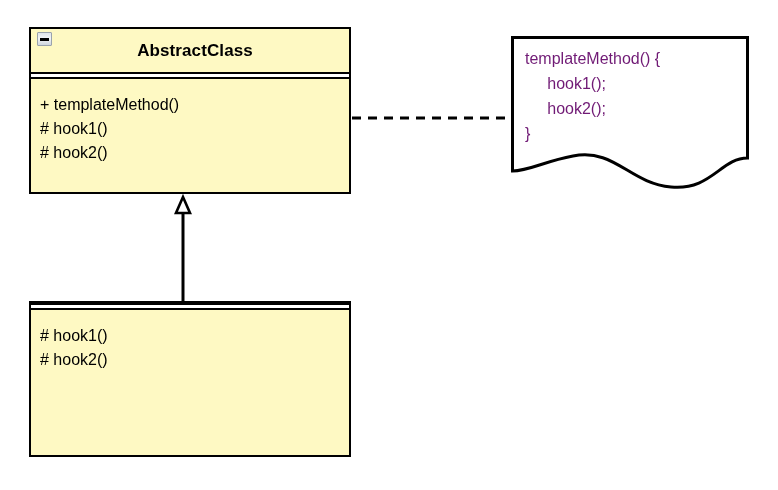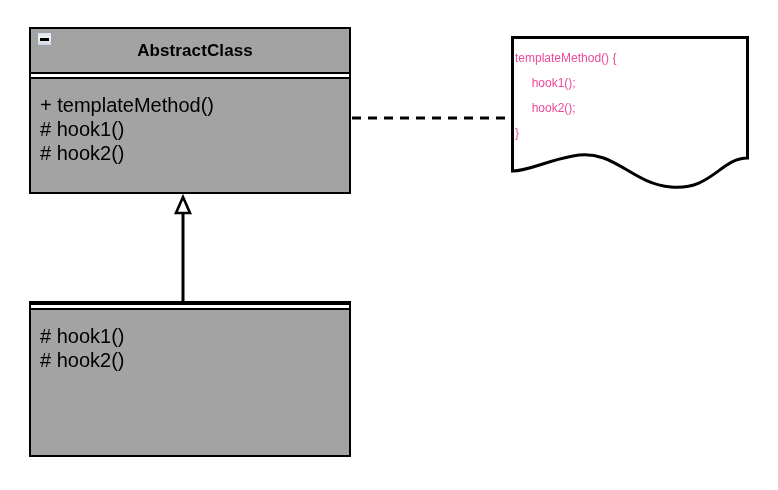--- a/index.html
+++ b/index.html
@@ -18,21 +18,21 @@
     position: relative;
     width: 778px;
     height: 490px;
     overflow: hidden;
   }
 
   
   .uml-class {
     position: absolute;
     box-sizing: border-box;
-    background: #a3a3a3;
+    background: #fef9c3;
     border: 2px solid #000000;
   }
   .uml-header {
     position: relative;
     box-sizing: border-box;
     height: 43px;
     display: flex;
     align-items: center;
     justify-content: center;
   }
@@ -74,41 +74,41 @@
     border-top: 2px solid #000000;
     border-bottom: 2px solid #000000;
     background: #ffffff;
   }
 
   .uml-body {
     box-sizing: border-box;
     padding: 14px 0 0 9px;
   }
   .uml-member {
-    font-size: 20px;
+    font-size: 16px;
     color: #000000;
     line-height: 24px;
     white-space: pre;
   }
 
   
   .uml-note {
     position: absolute;
   }
   .uml-note svg {
     display: block;
     overflow: visible;
   }
   .note-text {
     position: absolute;
-    left: 4px;
+    left: 14px;
     top: 10px;
-    font-size: 12px;
+    font-size: 16px;
     line-height: 25px;
-    color: #ec4899;
+    color: #701a75;
     white-space: pre;
   }
 
   
   .connector {
     position: absolute;
     left: 0;
     top: 0;
     width: 778px;
     height: 490px;

